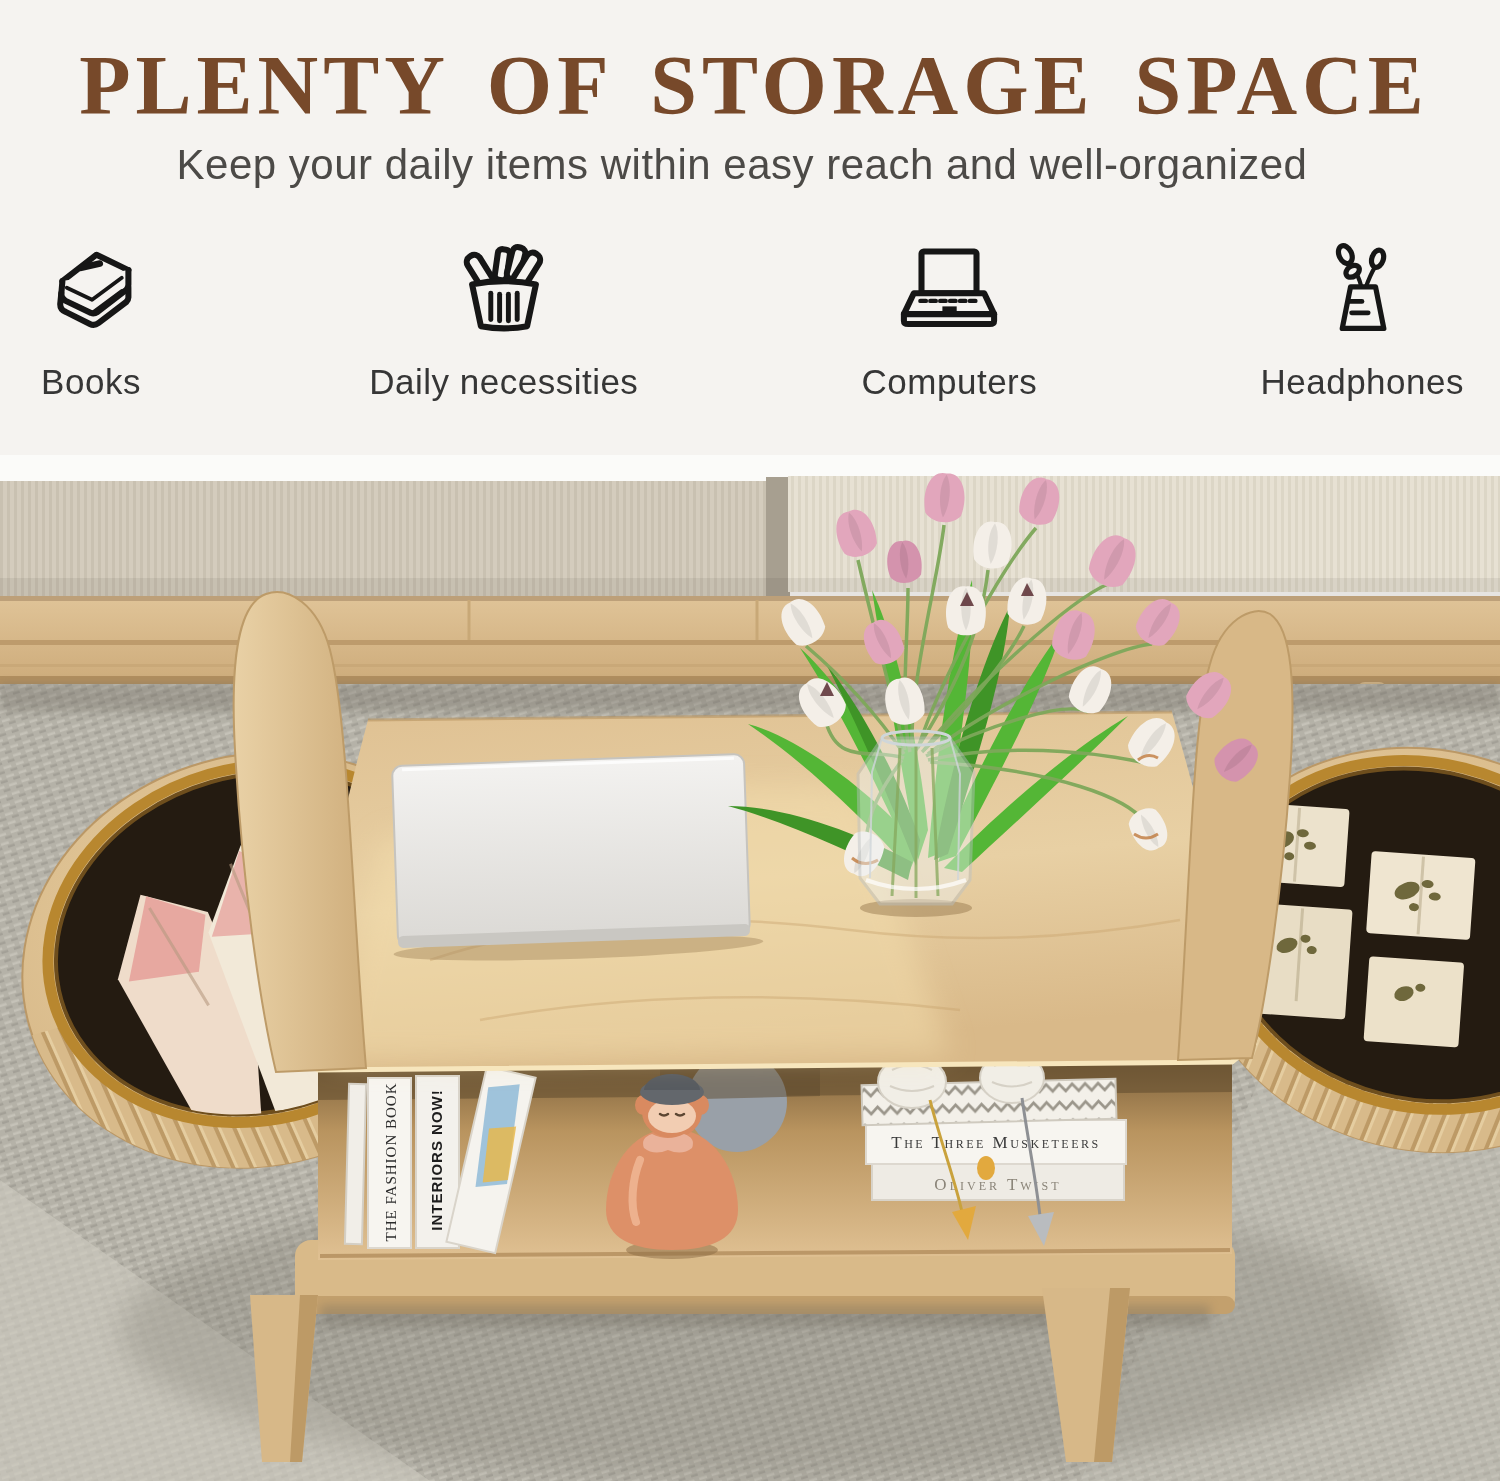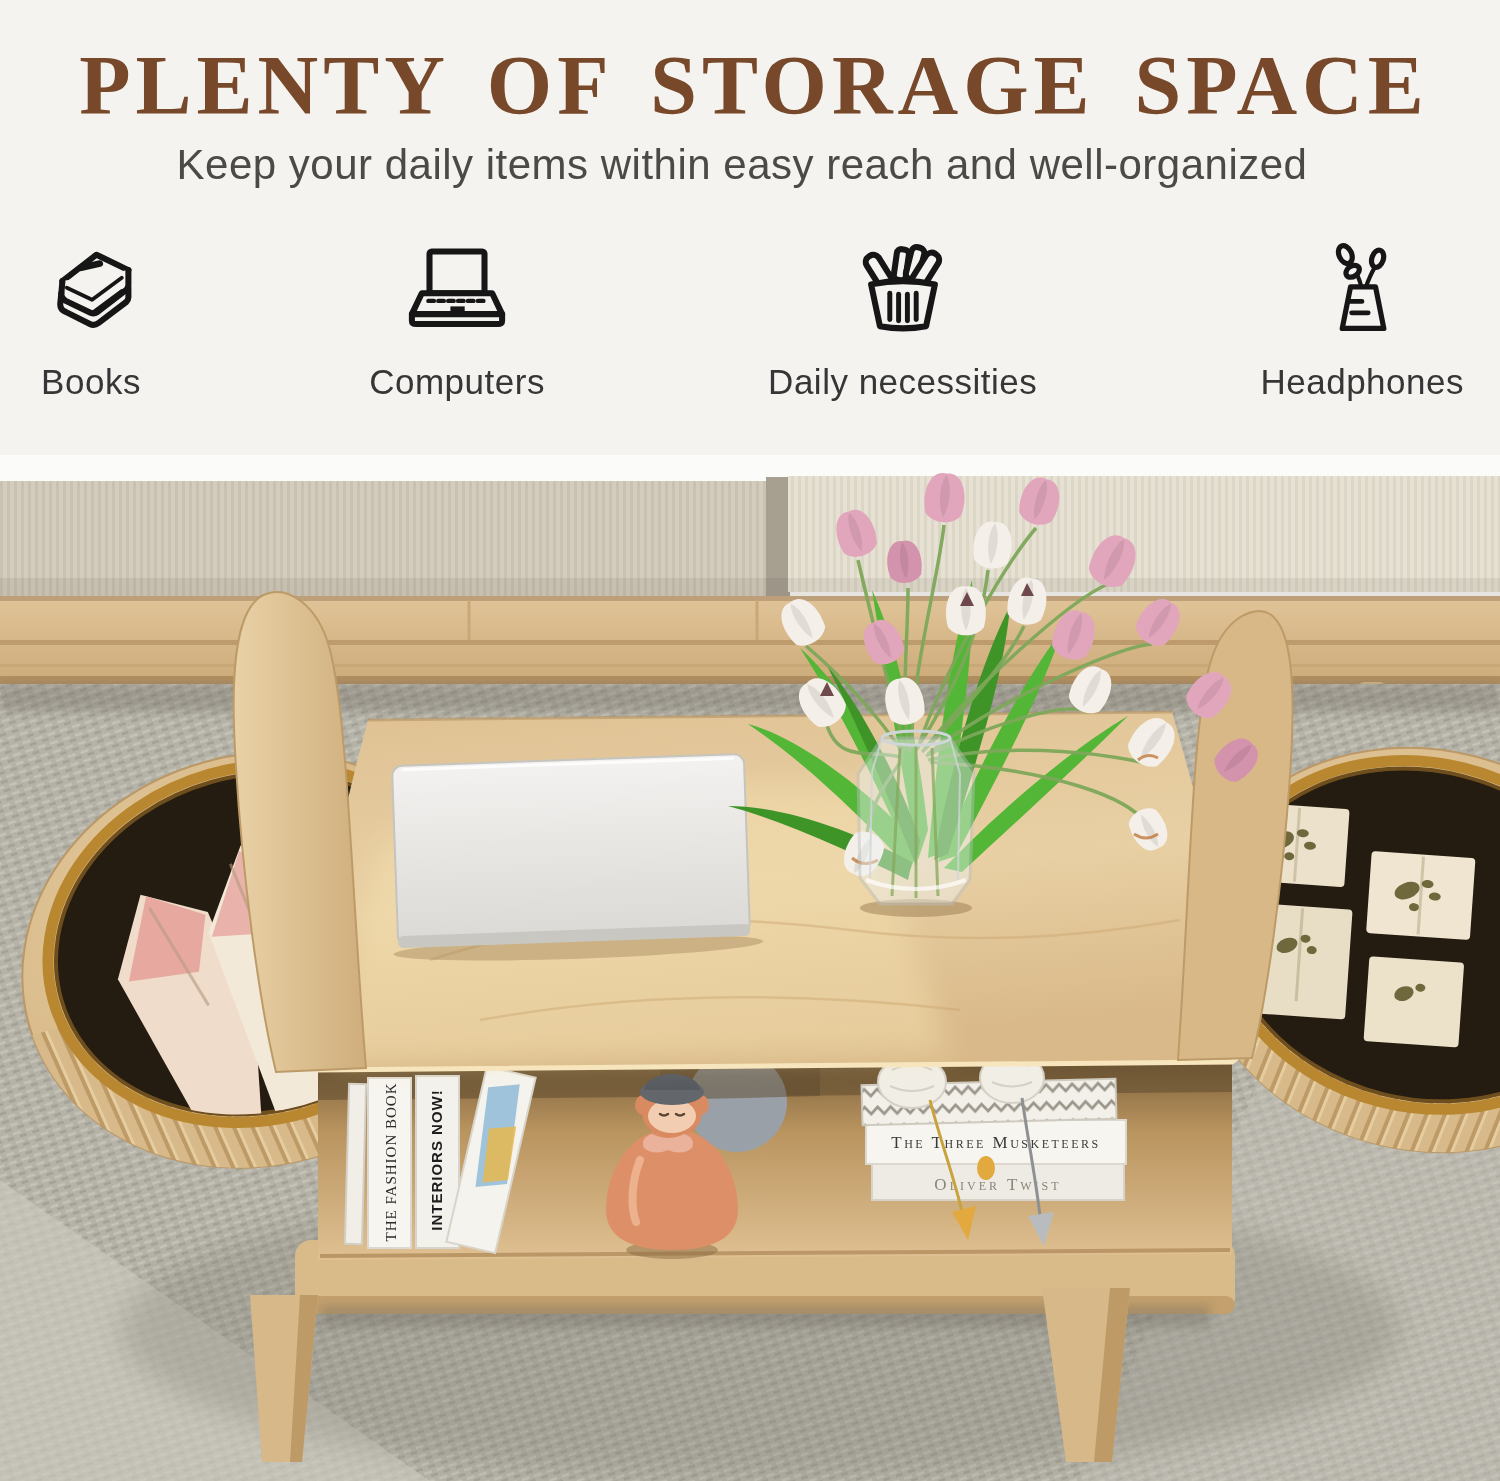--- a/index.html
+++ b/index.html
@@ -49,53 +49,53 @@
           <path d="M28,59 L51,70 78,50" stroke-width="3.5"></path>
           <line x1="41" y1="29" x2="58" y2="25" stroke-width="6"></line>
         </svg>
       </span>
       <span class="flabel">Books</span>
     </div>
 
 
     <div class="feature">
       <span class="icon">
+        <svg width="110" height="110" viewBox="0 0 100 100" fill="none" stroke="#161616" stroke-width="5.5" stroke-linejoin="round" stroke-linecap="round">
+          <rect x="43" y="12" width="11" height="28" rx="4" fill="#f5f3f0" transform="rotate(8 48 26)"></rect>
+          <rect x="55" y="10" width="12" height="30" rx="5" fill="#f5f3f0" transform="rotate(14 61 25)"></rect>
+          <rect x="22" y="16" width="13" height="34" rx="6" fill="#f5f3f0" transform="rotate(-32 28 33)"></rect>
+          <rect x="64" y="14" width="13" height="34" rx="6" fill="#f5f3f0" transform="rotate(32 71 31)"></rect>
+          <path d="M21,44 Q50,38 79,44 L71,82 Q50,86 29,82 Z" fill="#f5f3f0"></path>
+          <line x1="38" y1="52" x2="38" y2="76" stroke-width="4.5"></line>
+          <line x1="46" y1="53" x2="46" y2="77" stroke-width="4.5"></line>
+          <line x1="54" y1="53" x2="54" y2="77" stroke-width="4.5"></line>
+          <line x1="62" y1="52" x2="62" y2="76" stroke-width="4.5"></line>
+        </svg>
+      </span>
+      <span class="flabel">Daily necessities</span>
+    </div>
+
+    <div class="feature">
+      <span class="icon">
         <svg width="118" height="110" viewBox="0 0 104 100" fill="none" stroke="#161616" stroke-width="5.5" stroke-linejoin="round" stroke-linecap="round">
           <rect x="27" y="14" width="50" height="38" rx="2" fill="#f5f3f0"></rect>
           <polygon points="20,52 84,52 93,71 11,71" fill="#f5f3f0"></polygon>
           <g stroke-width="4">
             <line x1="26" y1="59" x2="31" y2="59"></line>
               <line x1="35" y1="59" x2="40" y2="59"></line>
             <line x1="44" y1="59" x2="49" y2="59"></line>
               <line x1="53" y1="59" x2="58" y2="59"></line>
             <line x1="62" y1="59" x2="67" y2="59"></line>
               <line x1="71" y1="59" x2="76" y2="59"></line>
           </g>
           <rect x="46" y="64" width="13" height="5" fill="#161616" stroke="none"></rect>
           <path d="M11,71 L93,71 L93,77 Q93,80 89,80 L15,80 Q11,80 11,77 Z" fill="#f5f3f0"></path>
         </svg>
       </span>
       <span class="flabel">Computers</span>
-    </div>
-
-    <div class="feature">
-      <span class="icon">
-        <svg width="110" height="110" viewBox="0 0 100 100" fill="none" stroke="#161616" stroke-width="5.5" stroke-linejoin="round" stroke-linecap="round">
-          <rect x="43" y="12" width="11" height="28" rx="4" fill="#f5f3f0" transform="rotate(8 48 26)"></rect>
-          <rect x="55" y="10" width="12" height="30" rx="5" fill="#f5f3f0" transform="rotate(14 61 25)"></rect>
-          <rect x="22" y="16" width="13" height="34" rx="6" fill="#f5f3f0" transform="rotate(-32 28 33)"></rect>
-          <rect x="64" y="14" width="13" height="34" rx="6" fill="#f5f3f0" transform="rotate(32 71 31)"></rect>
-          <path d="M21,44 Q50,38 79,44 L71,82 Q50,86 29,82 Z" fill="#f5f3f0"></path>
-          <line x1="38" y1="52" x2="38" y2="76" stroke-width="4.5"></line>
-          <line x1="46" y1="53" x2="46" y2="77" stroke-width="4.5"></line>
-          <line x1="54" y1="53" x2="54" y2="77" stroke-width="4.5"></line>
-          <line x1="62" y1="52" x2="62" y2="76" stroke-width="4.5"></line>
-        </svg>
-      </span>
-      <span class="flabel">Daily necessities</span>
     </div>
 
     <div class="feature">
       <span class="icon">
         <svg width="104" height="110" viewBox="0 0 100 100" fill="none" stroke="#161616" stroke-width="5" stroke-linejoin="round" stroke-linecap="round">
           <path d="M50,48 Q46,32 38,22" stroke-width="4"></path>
           <ellipse cx="34" cy="15" rx="6" ry="9" fill="#f5f3f0" transform="rotate(-25 34 15)"></ellipse>
           <ellipse cx="41" cy="31" rx="7" ry="5" fill="#f5f3f0" transform="rotate(-35 41 31)"></ellipse>
           <path d="M53,48 Q58,34 63,26" stroke-width="4"></path>
           <ellipse cx="65" cy="19" rx="5.5" ry="8.5" fill="#f5f3f0" transform="rotate(18 65 19)"></ellipse>

